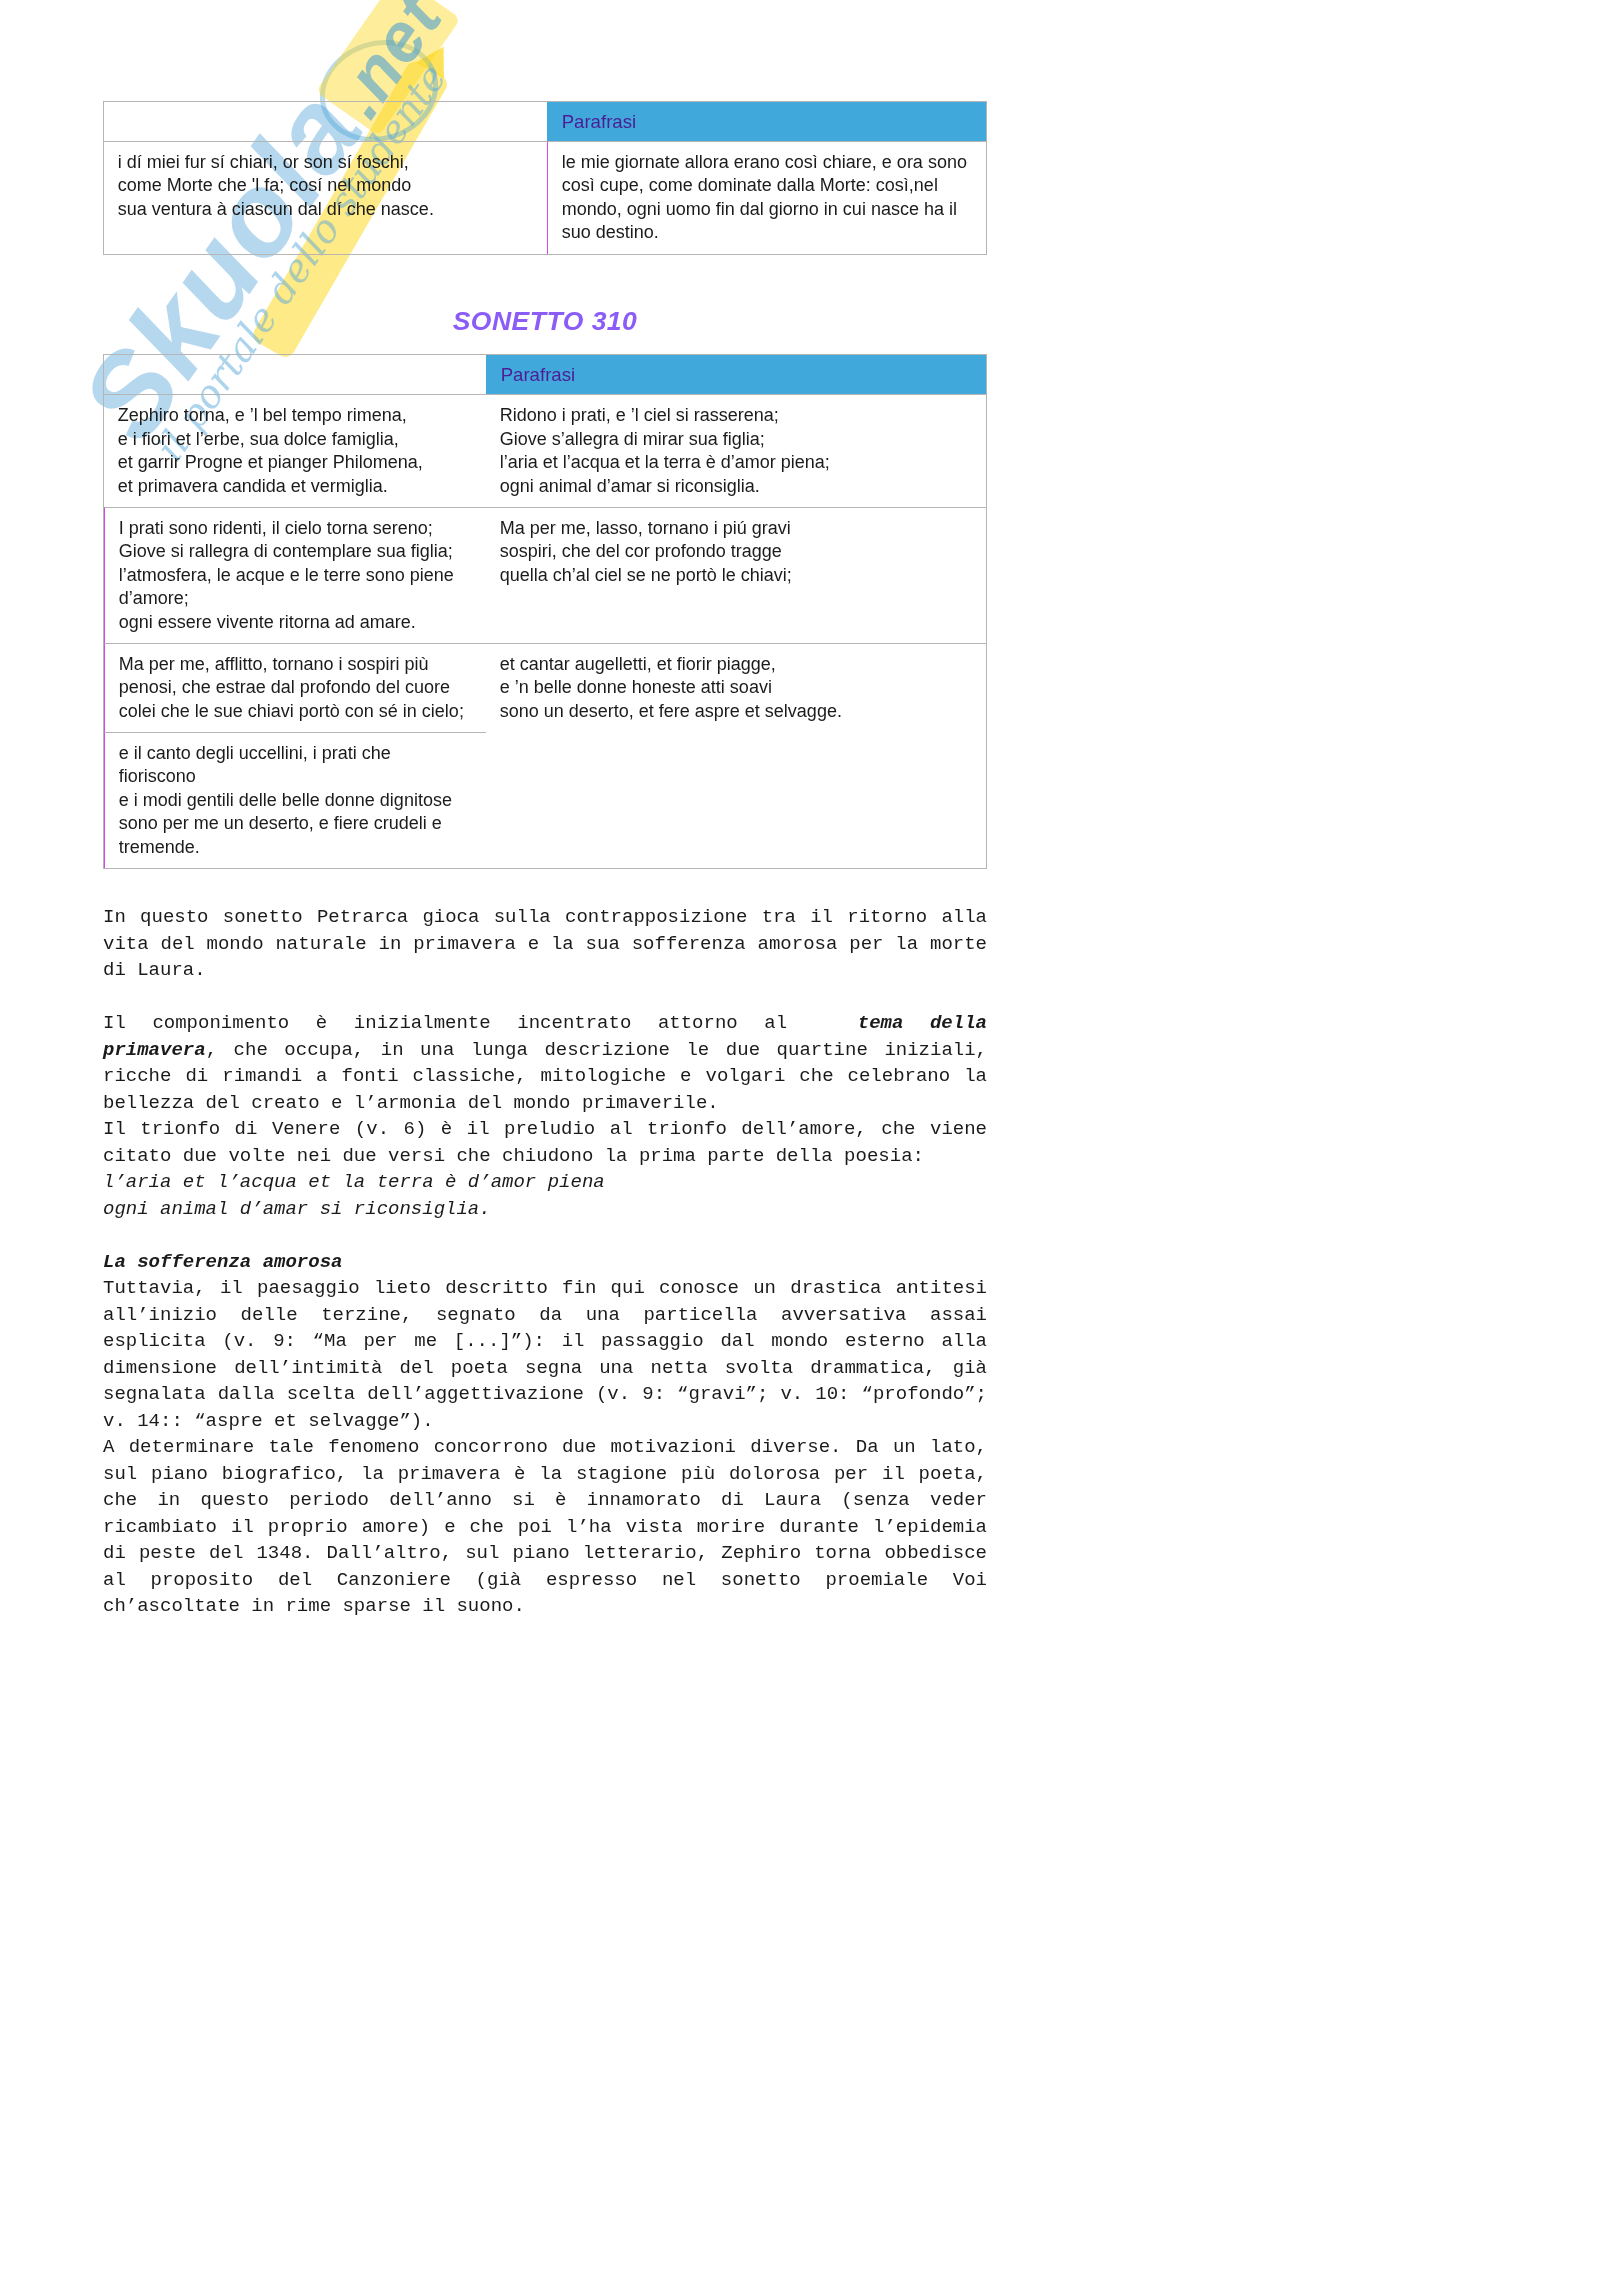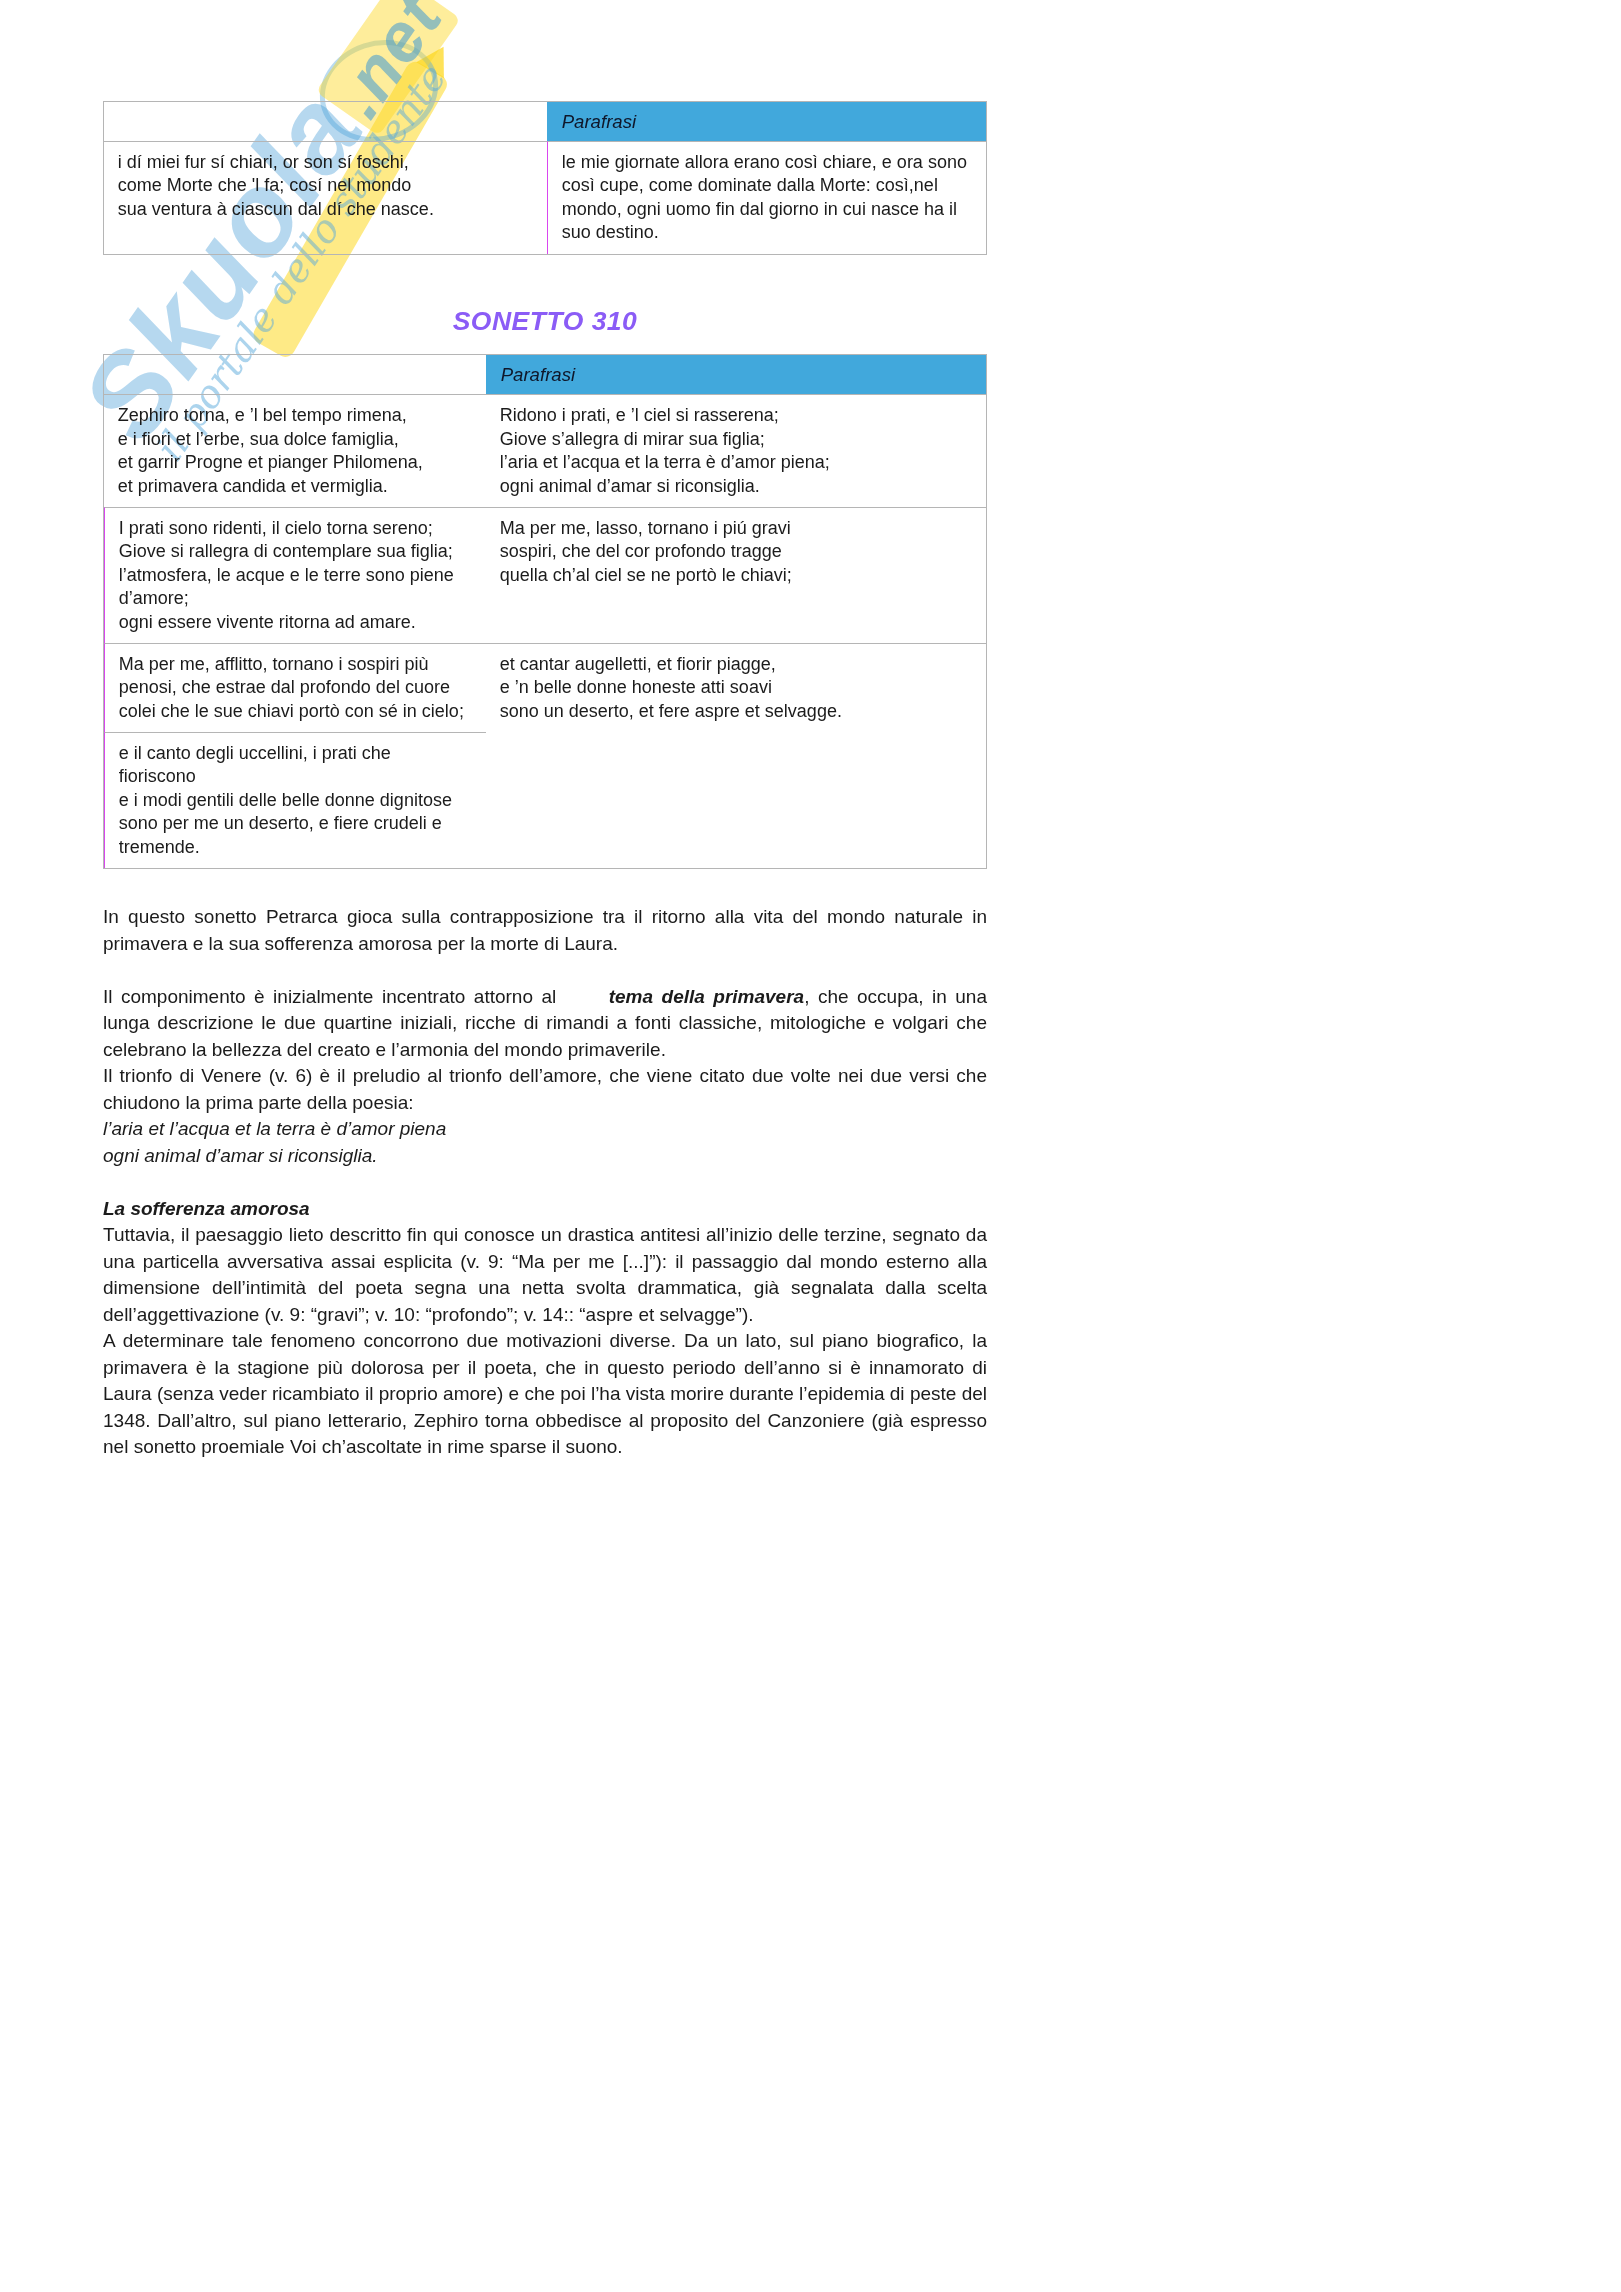--- a/index.html
+++ b/index.html
@@ -34,37 +34,36 @@
   }
   .cell.right{border-left:1px solid #d946ef;}
   .hcell{
     padding:7.8px 13.7px;
     font-size:18.6px;
     line-height:23.5px;
     border-top:none;
   }
   .hcell.blue{
     background:#41a8dc;
-    color:#0f172a;
+    color:#4c1d95;
     border-left:1px solid #41a8dc;
-    font-style:italic;
   }
   
   .sonnet-title{
     margin:51px 0 17.6px 0;
     text-align:center;
     color:#8b5cf6;
     font-weight:bold;
     font-style:italic;
     font-size:26.5px;
     letter-spacing:0.5px;
   }
   
   .commentary{margin-top:35px;font-size:19px;line-height:26.5px;}
-  .commentary p{margin:0;}
+  .commentary p{margin:0;font-family:Liberation Mono, monospace;}
   .just{text-align:justify;}
   .gap{height:26.5px;}
   .bold-it{font-weight:bold;font-style:italic;margin-left:44px;}
   .it{font-style:italic;}
   .section-heading{font-weight:bold;font-style:italic;}
   
   .watermark{
     position:absolute;left:0;top:0;width:608px;height:510px;
     z-index:1;pointer-events:none;
   }

